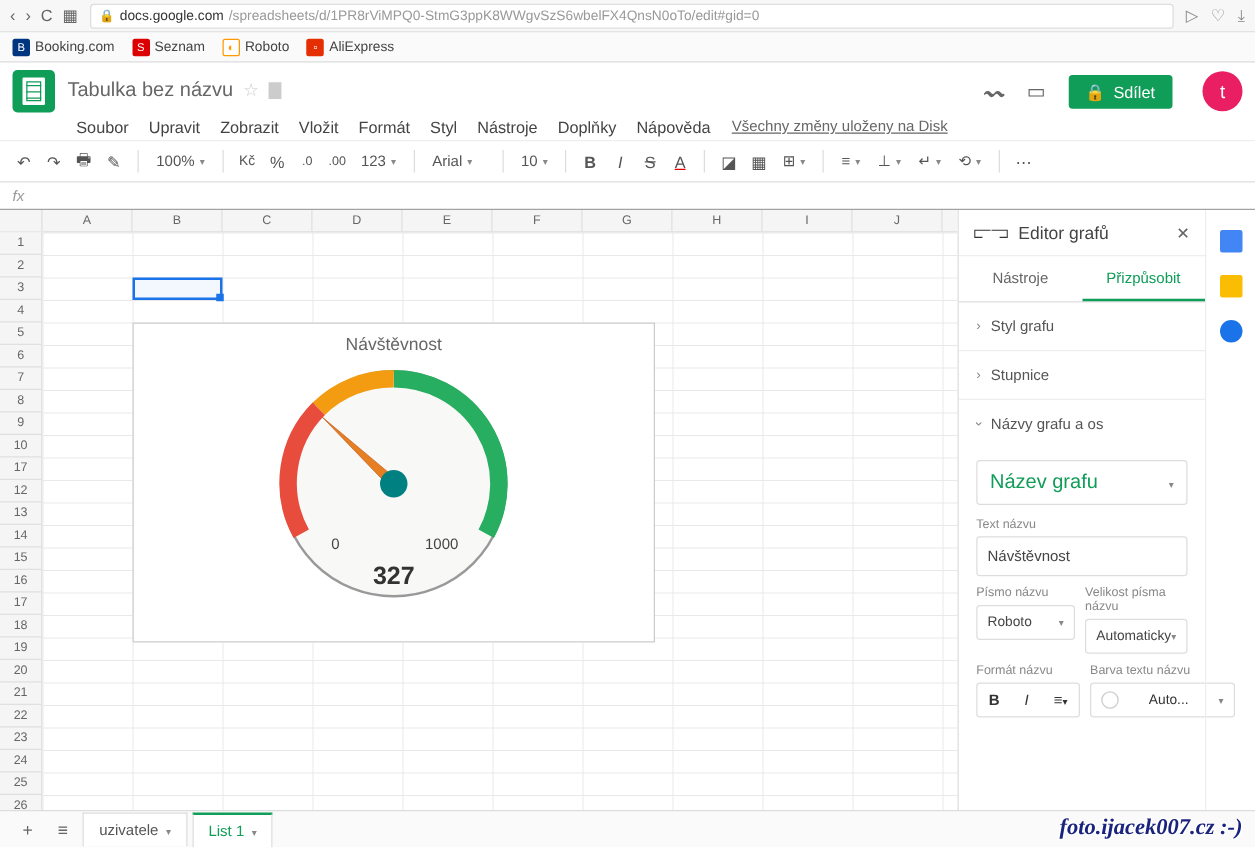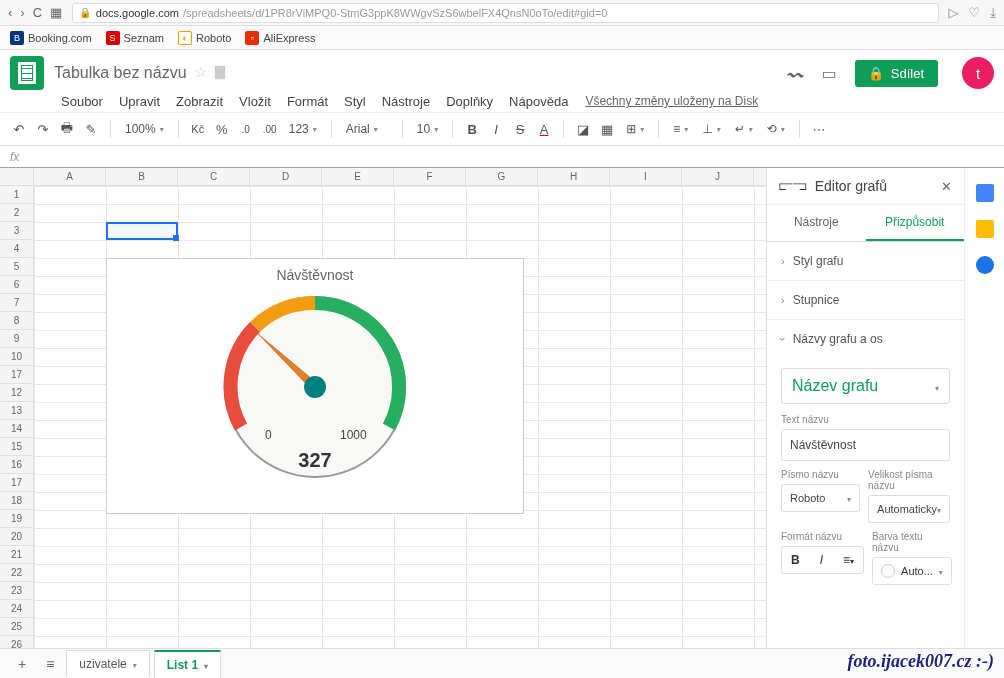--- a/index.html
+++ b/index.html
@@ -84,28 +84,28 @@
 .chev { color: #888; font-size: 11px; }
 .panel-body { padding: 10px 14px; }
 .field-drop { border: 1px solid #ddd; border-radius: 3px; padding: 8px 10px; display: flex; justify-content: space-between; align-items: center; font-size: 16px; color: #0f9d58; margin-bottom: 10px; cursor: pointer; }
 .field-label { font-size: 10px; color: #888; margin: 8px 0 4px; }
 .field-input { width: 100%; border: 1px solid #ddd; border-radius: 3px; padding: 8px; font-size: 12px; color: #444; }
 .field-row { display: flex; gap: 8px; margin-top: 0; }
 .field-col { flex: 1; }
 .small-drop { border: 1px solid #ddd; border-radius: 3px; padding: 7px 8px; font-size: 11px; color: #444; display: flex; justify-content: space-between; align-items: center; cursor: pointer; }
 .fmt-btns { display: flex; gap: 2px; border: 1px solid #ddd; border-radius: 3px; overflow: hidden; }
 .fmt-btn { padding: 6px 9px; font-size: 12px; cursor: pointer; }
-.color-drop { border: 1px solid #ddd; border-radius: 3px; padding: 6px 8px; display: flex; align-items: center; gap: 6px; font-size: 11px; cursor: pointer; }
+.color-drop { border: 1px solid #ddd; border-radius: 3px; padding: 6px 8px; display: flex; align-items: center; gap: 24px; font-size: 11px; cursor: pointer; }
 .color-swatch { width: 14px; height: 14px; border-radius: 50%; border: 1px solid #ccc; background: #fff; }
 
 
 .sheet-tabs { height: 30px; border-top: 1px solid #ddd; display: flex; align-items: center; padding: 0 10px; gap: 4px; background: #fafafa; }
 .tab-btn { padding: 5px 8px; color: #666; cursor: pointer; font-size: 14px; }
 .sheet-tab { padding: 6px 12px; background: #fff; border: 1px solid #ddd; border-bottom: none; font-size: 12px; color: #555; cursor: pointer; display: flex; align-items: center; gap: 4px; }
-.sheet-tab.active { color: #0f9d58; font-weight: 700; border-top: 2px solid #0f9d58; }
+.sheet-tab.active { color: #0f9d58; font-weight: 400; border-top: 2px solid #0f9d58; }
 .sheet-tab .caret-only { margin-left: 2px; }
 
 .watermark { position: absolute; right: 10px; bottom: 6px; font-family: 'Comic Sans MS', cursive; font-weight: bold; font-style: italic; color: #1a237e; font-size: 18px; text-shadow: 1px 1px 0 #fff, -1px -1px 0 #fff, 1px -1px 0 #fff, -1px 1px 0 #fff; }
 </style>
 </head>
 <body>
 
 <div class="browser-bar">
   <div class="nav-btns">
     <span>‹</span>

